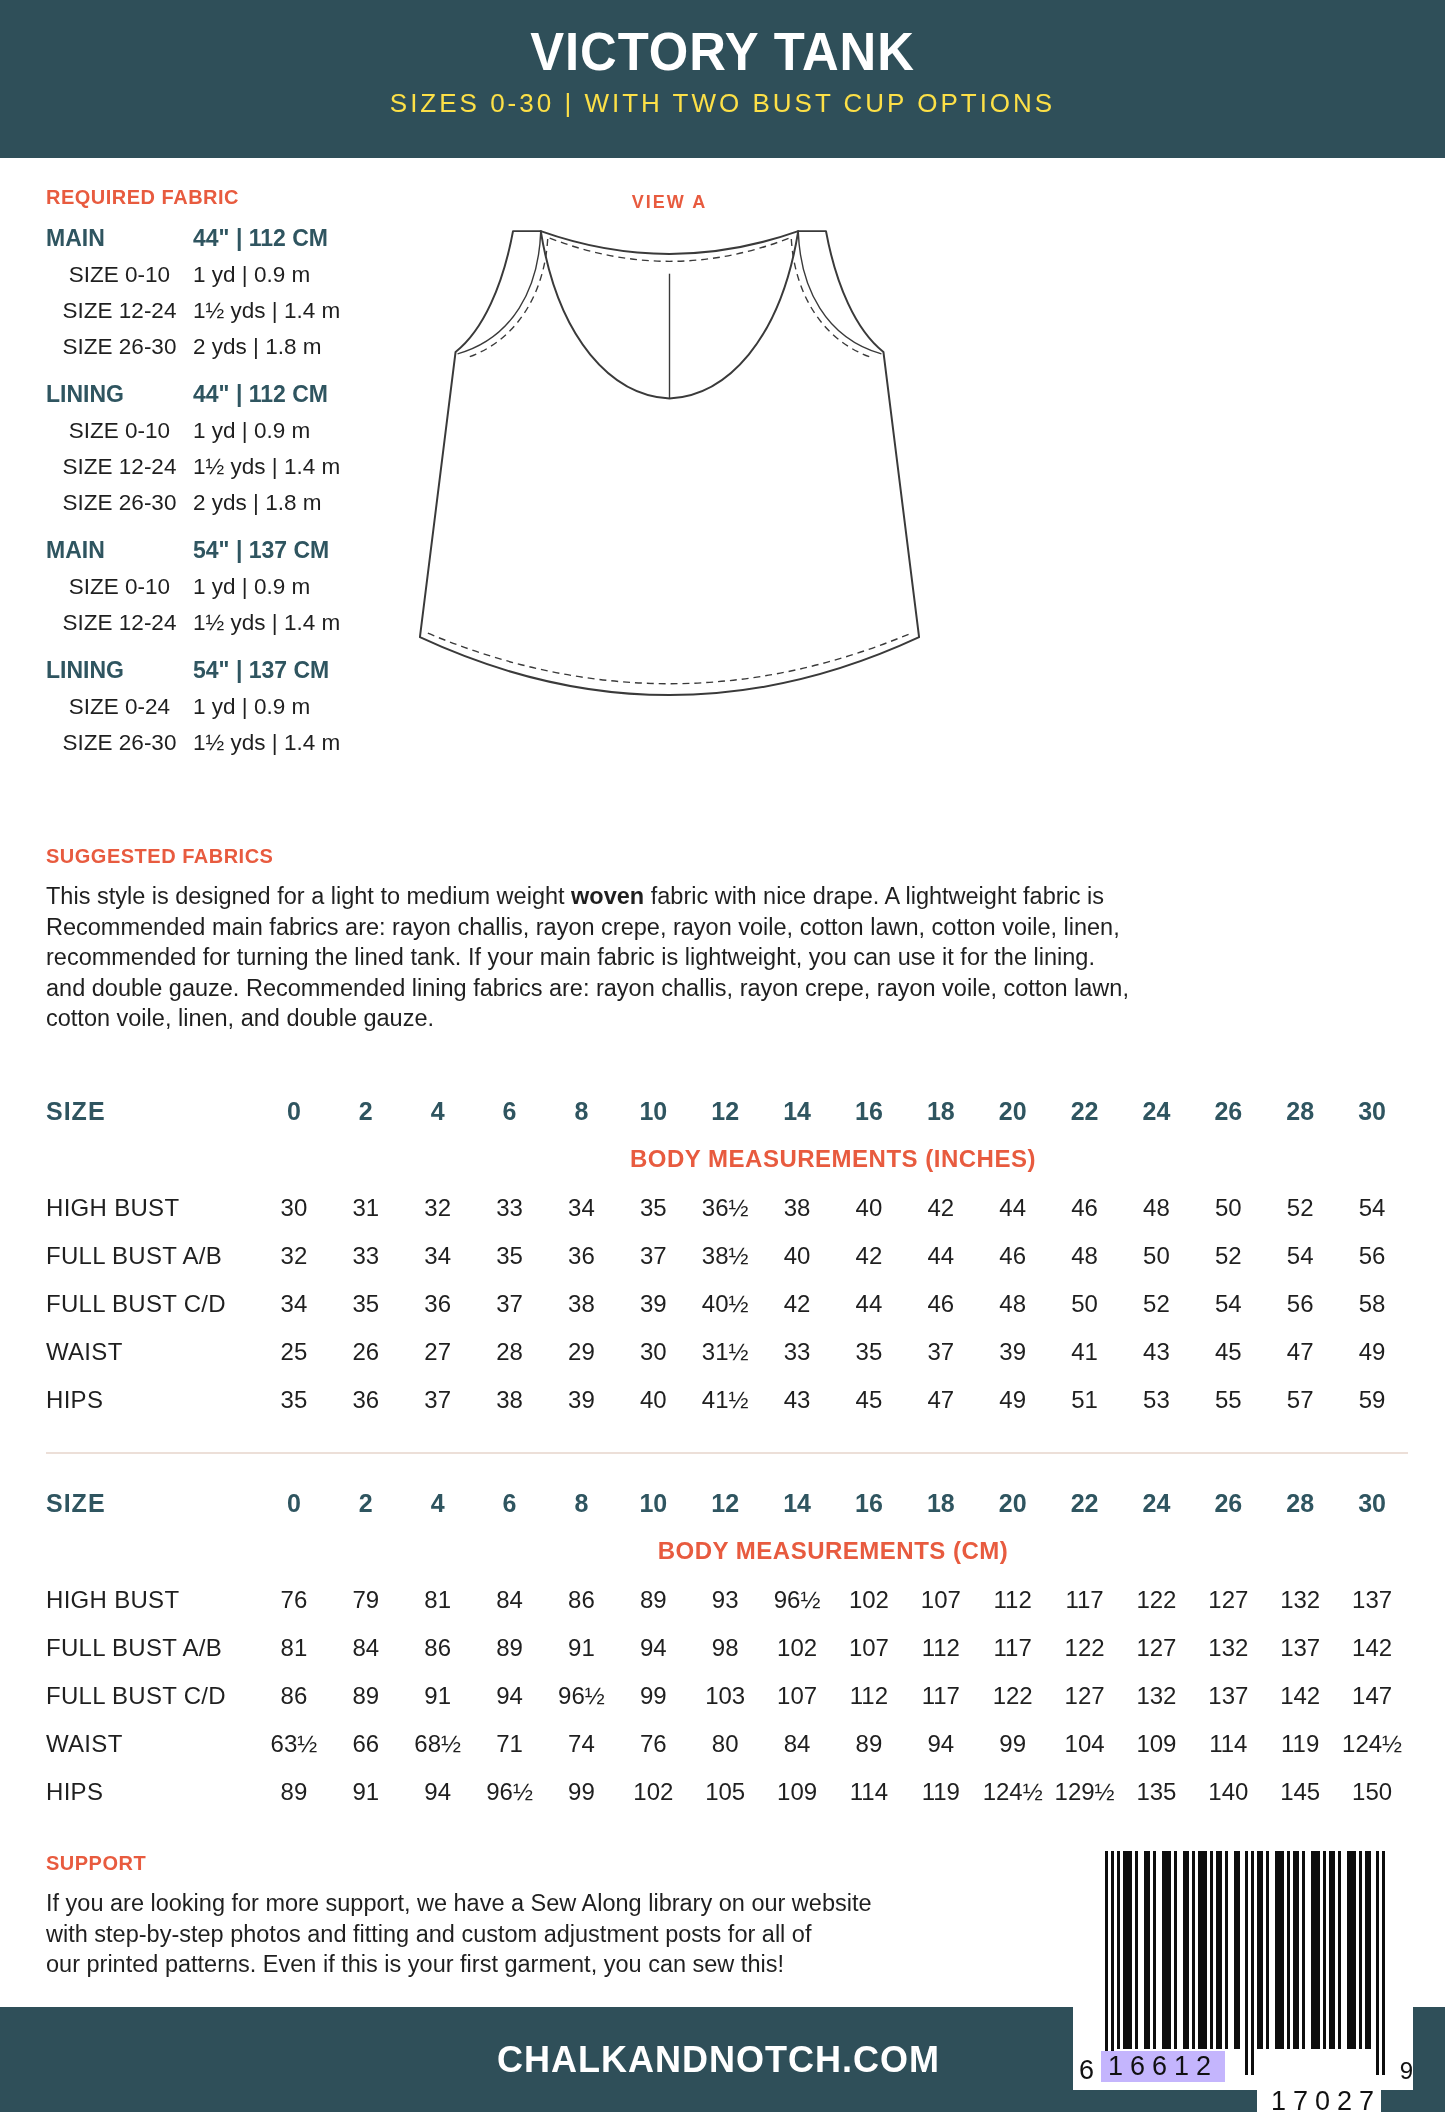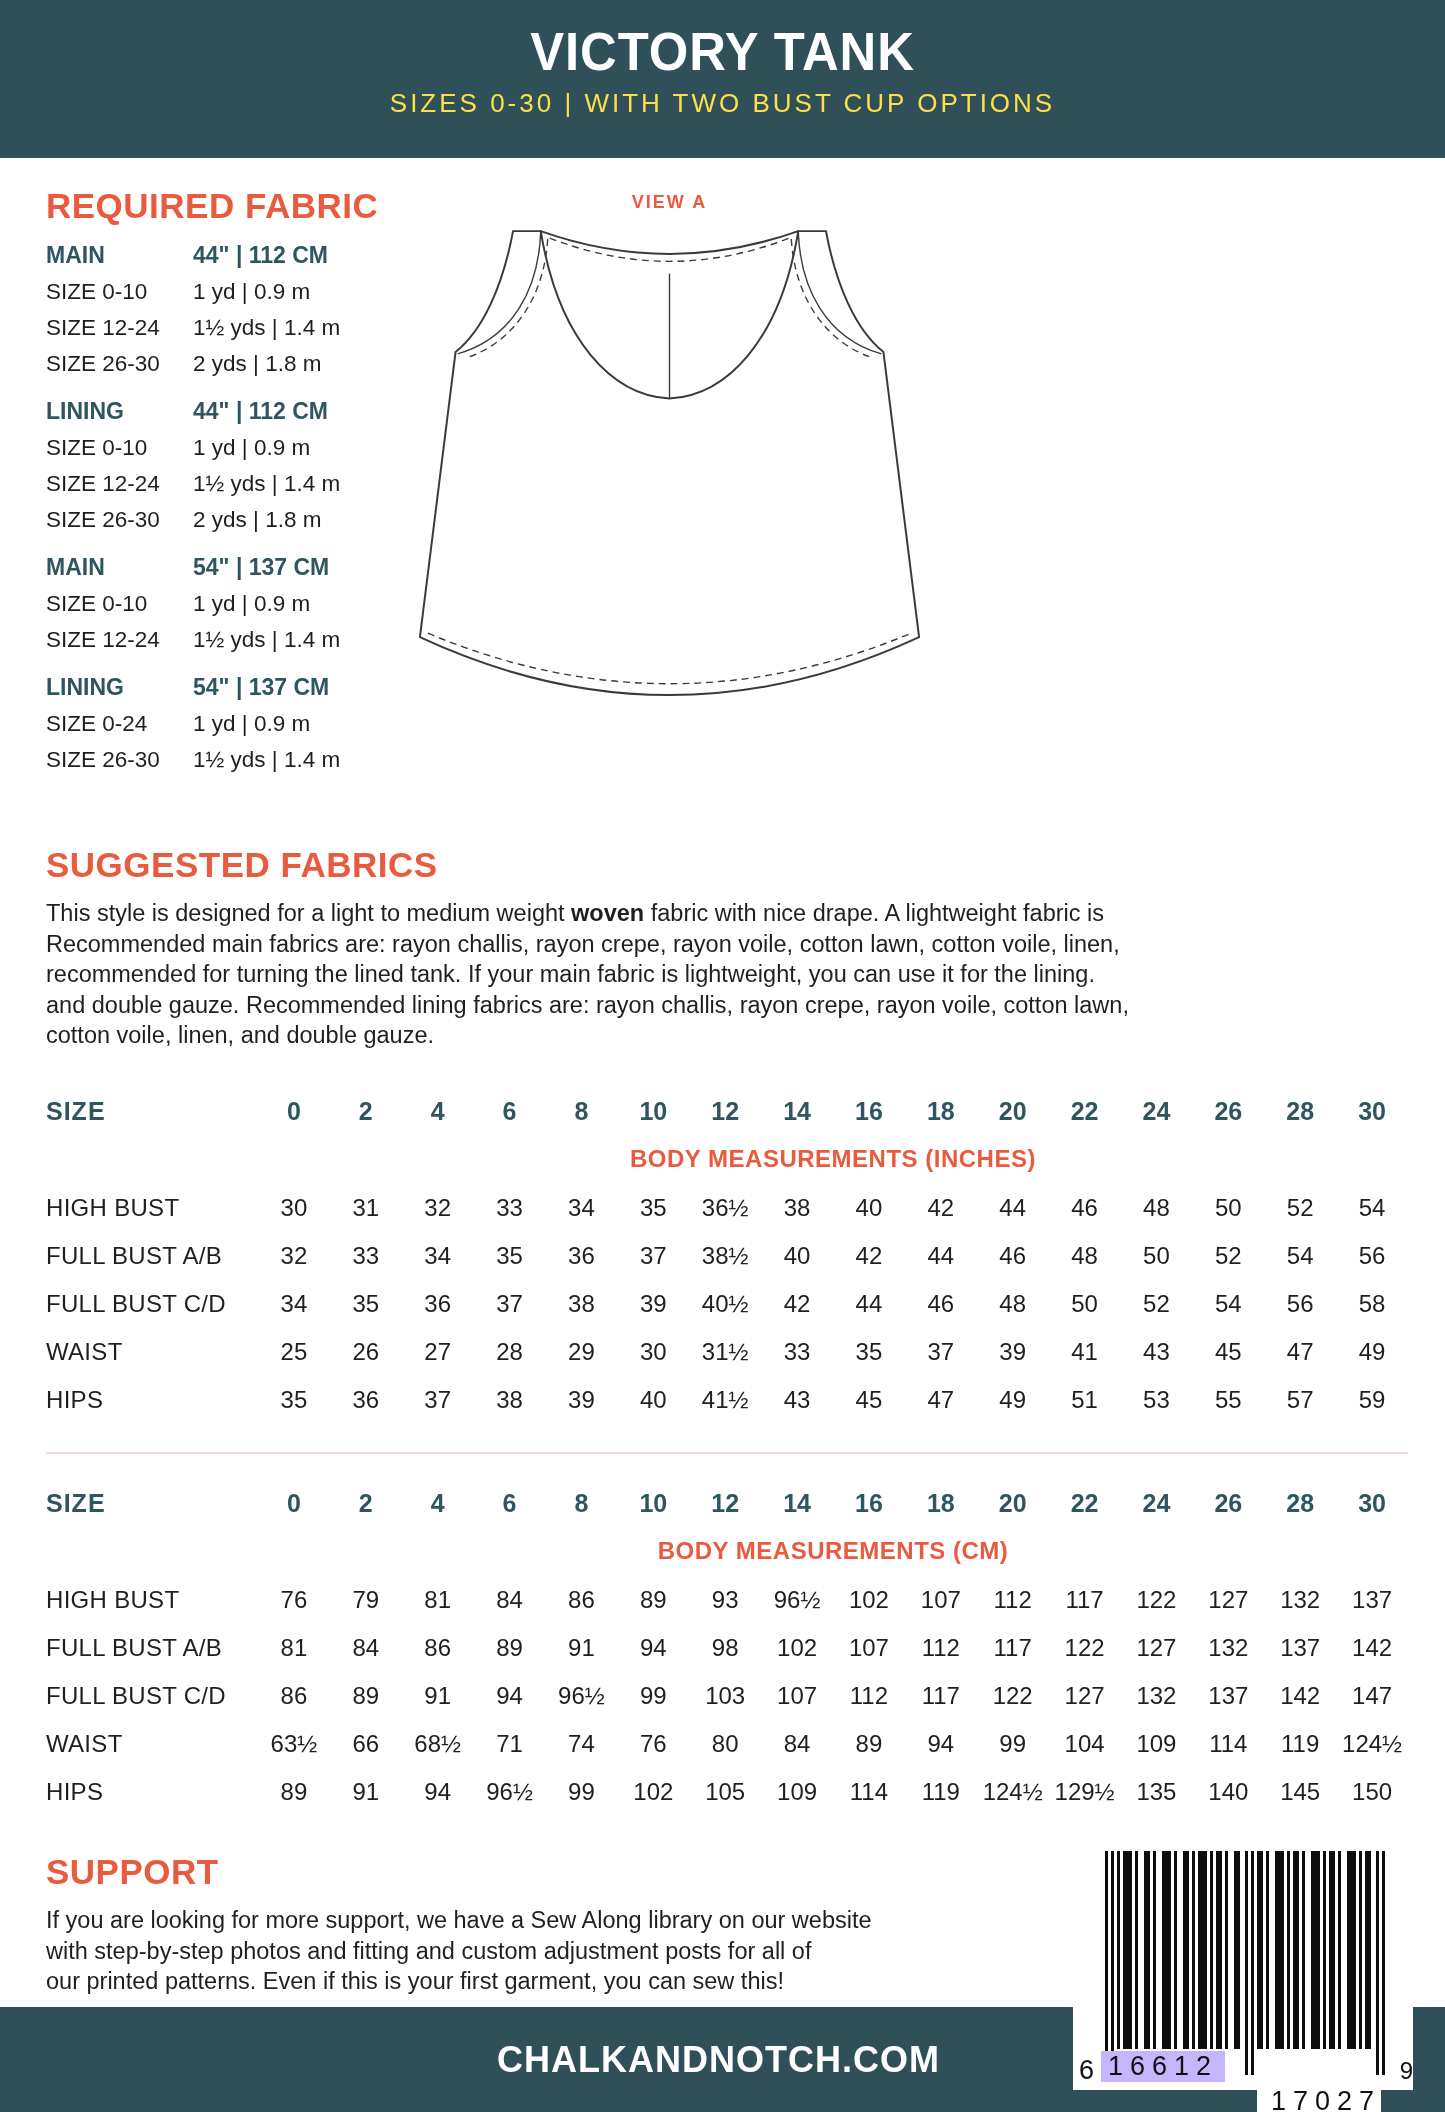--- a/index.html
+++ b/index.html
@@ -7,26 +7,26 @@
         font-family:"Liberation Sans",sans-serif;color:#1f1f1f;}
 
   
   .header{position:absolute;top:0;left:0;width:100%;height:158px;background:#2F4F59;text-align:center;}
   .title{margin-top:20px;font-size:54px;font-weight:bold;color:#ffffff;letter-spacing:1px;
          display:inline-block;transform:scaleX(.94);}
   .subtitle{margin-top:6px;font-size:26px;color:#fde047;letter-spacing:3px;}
 
   
   .fabric{position:absolute;left:46px;top:186px;width:356px;}
-  .section-head{font-size:35px;font-weight:bold;color:#E85B3F;letter-spacing:.5px;}
+  .section-head{font-size:20px;font-weight:bold;color:#E85B3F;letter-spacing:.5px;}
   .fab-group{margin-top:16px;}
   .fab-head{display:flex;font-weight:bold;color:#2F5560;font-size:23px;margin-bottom:5px;}
   .fab-type{width:147px;}
   .fab-row{display:flex;font-size:22.5px;line-height:36px;}
-  .fab-size{width:147px;}
+  .fab-size{width:147px;text-align:center;}
 
   
   .view{position:absolute;top:192px;text-align:center;}
   .view-a{left:412px;width:515px;}
   .view-b{left:928px;width:512px;}
   .view-label{font-size:18px;font-weight:bold;color:#E85B3F;letter-spacing:2px;}
   svg.tank{margin-top:10px;}
   .ln{fill:none;stroke:#3a3a3a;stroke-width:2;stroke-linejoin:round;stroke-linecap:round;}
   .lt{fill:none;stroke:#3a3a3a;stroke-width:1.4;}
   .dash{fill:none;stroke:#3a3a3a;stroke-width:1.4;stroke-dasharray:7 5;}

